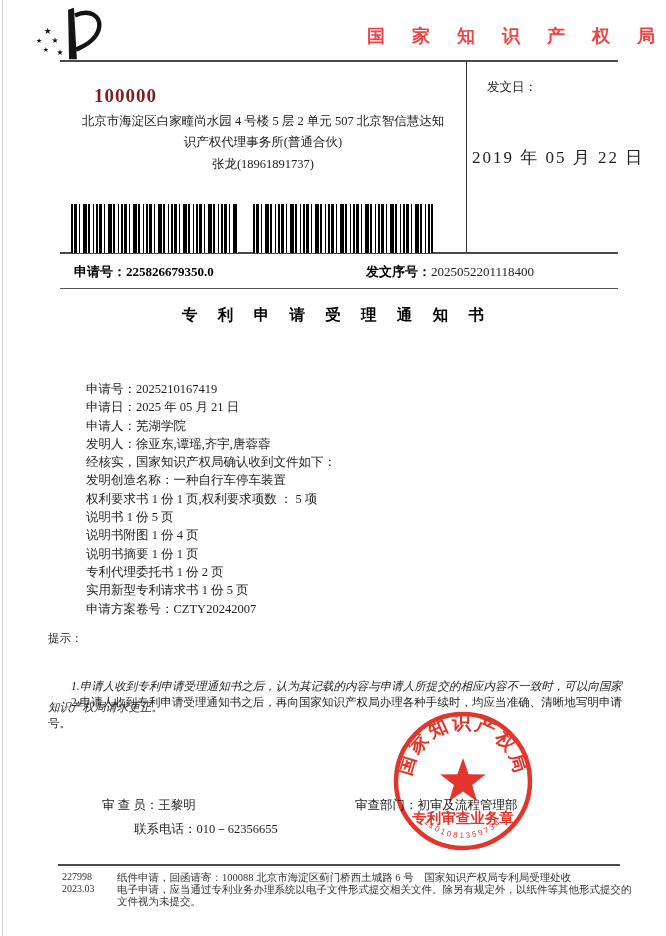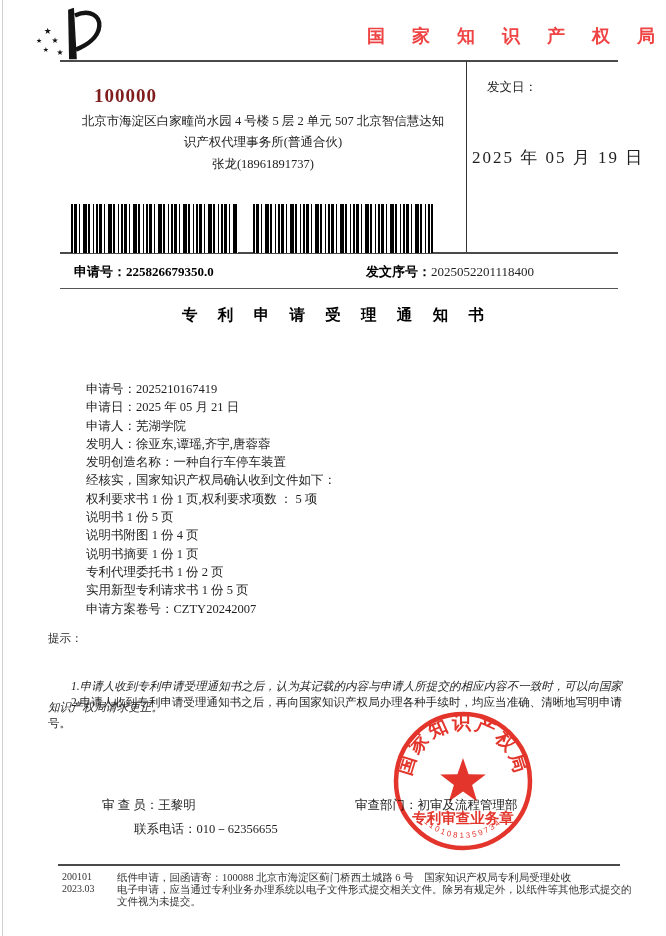--- a/index.html
+++ b/index.html
@@ -111,38 +111,38 @@
   <div class="rule rule-mid"></div>
   <div class="rule rule-low"></div>
   <div class="rule rule-foot"></div>
 
   <div class="postcode">100000</div>
   <div class="addr addr1">北京市海淀区白家疃尚水园 4 号楼 5 层 2 单元 507  北京智信慧达知</div>
   <div class="addr addr2">识产权代理事务所(普通合伙)</div>
   <div class="addr addr3">张龙(18961891737)</div>
 
   <div class="issue-label">发文日：</div>
-  <div class="issue-date">2025 年 05 月 19 日</div>
+  <div class="issue-date">2019 年 05 月 22 日</div>
 
   <div class="barcode bc1"></div>
   <div class="barcode bc2"></div>
 
   <div class="numrow">
     <div class="app-no"><span class="lab">申请号：</span><span>225826679350.0</span></div>
     <div class="serial-no"><span class="lab">发文序号：</span><span>2025052201118400</span></div>
   </div>
 
   <div class="notice-title">专 利 申 请 受 理 通 知 书</div>
   <div class="details">
     <div>申请号：2025210167419</div>
     <div>申请日：2025 年 05 月 21 日</div>
     <div>申请人：芜湖学院</div>
     <div>发明人：徐亚东,谭瑶,齐宇,唐蓉蓉</div>
+    <div>经核实，国家知识产权局确认收到文件如下：</div>
     <div>发明创造名称：一种自行车停车装置</div>
-    <div>经核实，国家知识产权局确认收到文件如下：</div>
     <div>权利要求书 1 份 1 页,权利要求项数 ：  5 项</div>
     <div>说明书 1 份 5 页</div>
     <div>说明书附图 1 份 4 页</div>
     <div>说明书摘要 1 份 1 页</div>
     <div>专利代理委托书 1 份 2 页</div>
     <div>实用新型专利请求书 1 份 5 页</div>
     <div>申请方案卷号：CZTY20242007</div>
   </div>
 
   <div class="tips-label">提示：</div>
@@ -160,18 +160,18 @@
     <text font-size="19" font-weight="bold" fill="#e1251b" letter-spacing="3" font-family="Liberation Serif, DejaVu Serif, serif">
       <textPath href="#arcTop" startOffset="50%" text-anchor="middle">国家知识产权局</textPath>
     </text>
     <polygon fill="#e1251b" points="80,57 85.6,73.2 102.8,73.6 89.1,84 94.1,100.4 80,90.6 65.9,100.4 70.9,84 57.2,73.6 74.4,73.2"></polygon>
     <text x="80" y="122" text-anchor="middle" font-size="14.5" font-weight="bold" fill="#e1251b" font-family="Liberation Sans, DejaVu Sans, sans-serif">专利审查业务章</text>
     <text font-size="8" fill="#e1251b" letter-spacing="2.2" font-family="Liberation Sans, DejaVu Sans, sans-serif">
       <textPath href="#arcBottom" startOffset="50%" text-anchor="middle">1101081359734</textPath>
     </text>
   </svg>
 
-  <div class="foot foot-code1">200101</div>
+  <div class="foot foot-code1">227998</div>
   <div class="foot foot-code2">2023.03</div>
   <div class="foot foot-l1">纸件申请，回函请寄：100088  北京市海淀区蓟门桥西土城路 6 号　国家知识产权局专利局受理处收</div>
   <div class="foot foot-l2">电子申请，应当通过专利业务办理系统以电子文件形式提交相关文件。除另有规定外，以纸件等其他形式提交的</div>
   <div class="foot foot-l3">文件视为未提交。</div>
 </div>
 
 </body></html>

